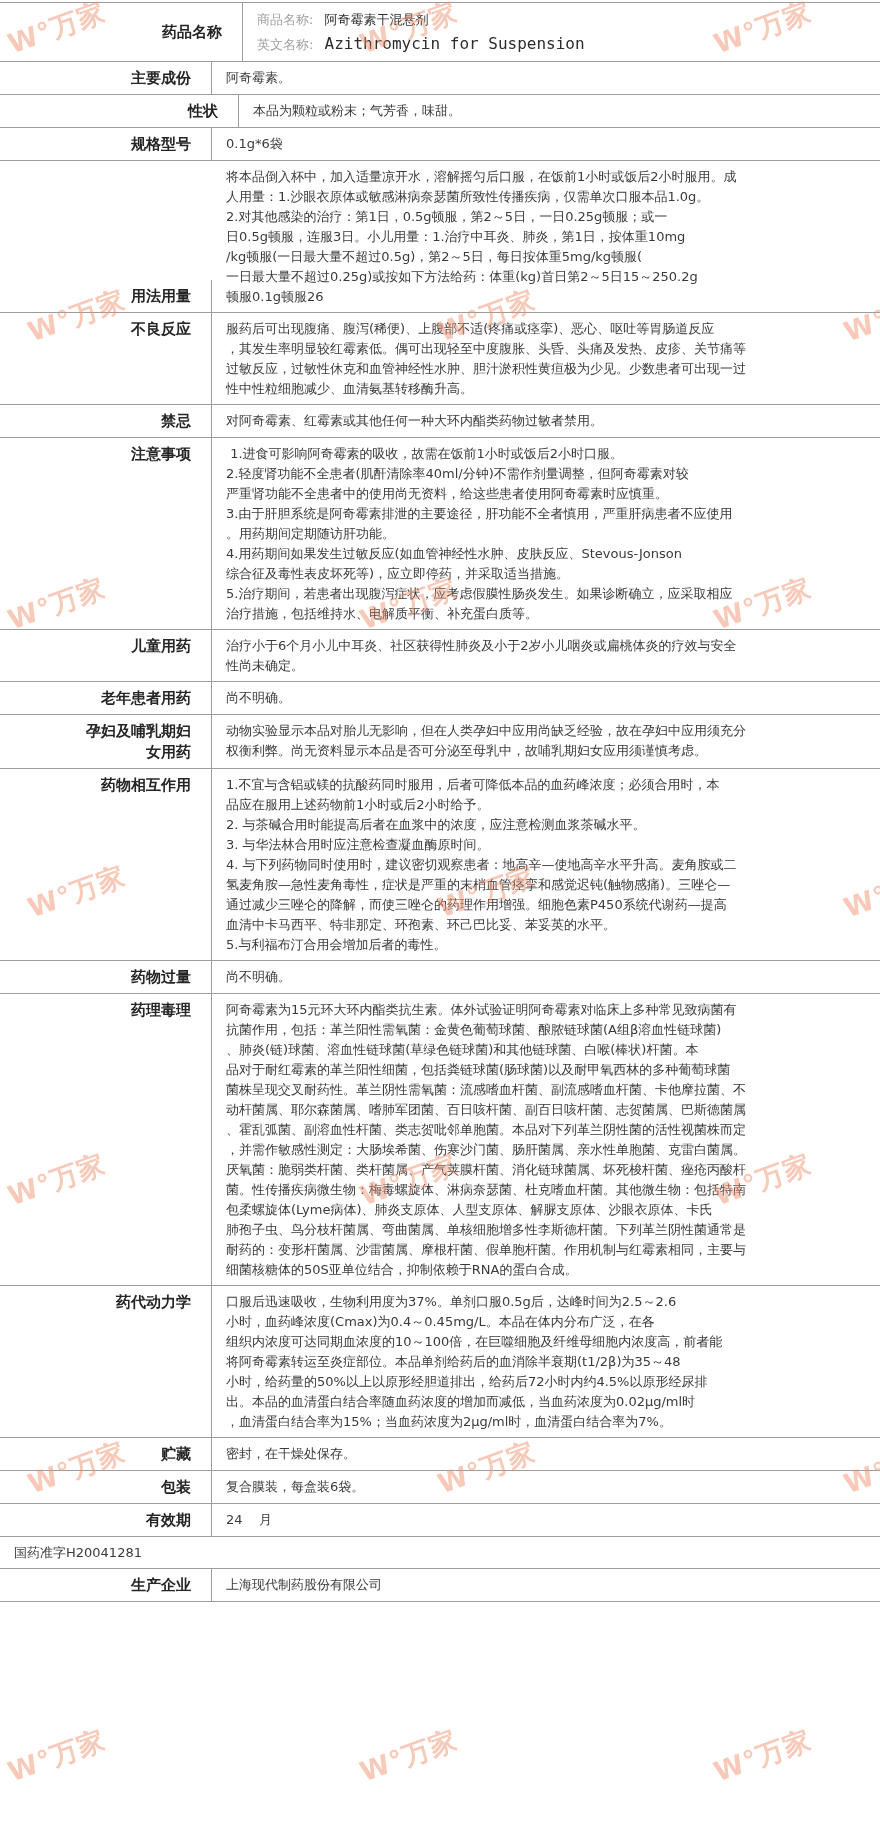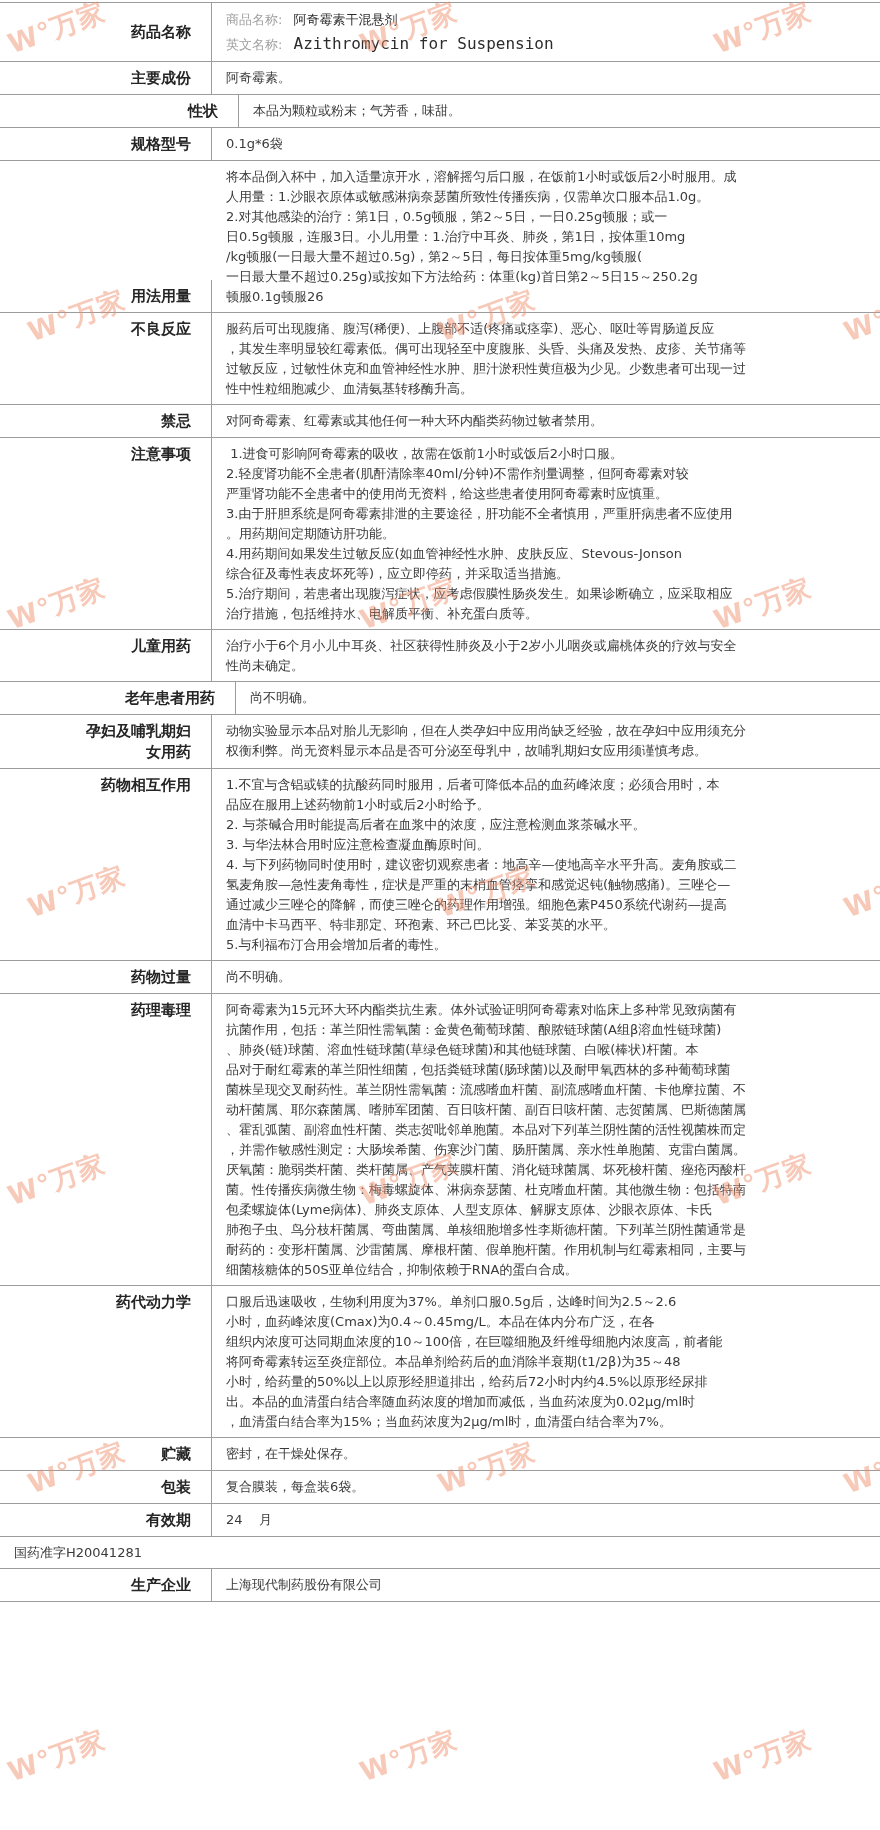--- a/index.html
+++ b/index.html
@@ -31,21 +31,21 @@
     flex:1; box-sizing:border-box;
     padding:6px 30px 5px 14px;
     font-size:13px; line-height:20px;
     color:#3a3a3a;
     white-space:pre-wrap;
     word-break:break-all;
   }
   
   .row-name .cell-label {
     display:flex; align-items:center; justify-content:flex-end;
-    padding-top:0; padding-bottom:0;
+    padding-top:0; padding-bottom:0;margin-left:31px;
   }
   .row-name .cell-content { padding-top:5px; padding-bottom:4px; white-space:normal; }
   .field-line { line-height:24px; font-size:13px; }
   .field-name { color:#9f9f9f; margin-right:7px; }
   .field-value { color:#2c2c2c; }
   .field-value.mono { font-family:"DejaVu Sans Mono","Liberation Mono",monospace; font-size:16px; }
 
   
   .wm-layer { position:absolute; left:0; top:0; width:880px; height:1830px; z-index:3; pointer-events:none; }
   .wm {
@@ -154,21 +154,21 @@
 治疗措施，包括维持水、电解质平衡、补充蛋白质等。</div>
   </div>
 
   <div class="row" style="border-bottom-color: rgb(156, 156, 156);">
     <div class="cell-label" style="border-right-color: rgb(156, 156, 156);">儿童用药</div>
     <div class="cell-content">治疗小于6个月小儿中耳炎、社区获得性肺炎及小于2岁小儿咽炎或扁桃体炎的疗效与安全
 性尚未确定。</div>
   </div>
 
   <div class="row" style="border-bottom-color: rgb(156, 156, 156);">
-    <div class="cell-label" style="border-right-color: rgb(156, 156, 156); margin-left: 24px;">老年患者用药</div>
+    <div class="cell-label" style="border-right-color: rgb(156, 156, 156);">老年患者用药</div>
     <div class="cell-content">尚不明确。</div>
   </div>
 
   <div class="row" style="border-bottom-color: rgb(156, 156, 156);">
     <div class="cell-label" style="border-right-color: rgb(156, 156, 156);">孕妇及哺乳期妇女用药</div>
     <div class="cell-content">动物实验显示本品对胎儿无影响，但在人类孕妇中应用尚缺乏经验，故在孕妇中应用须充分
 权衡利弊。尚无资料显示本品是否可分泌至母乳中，故哺乳期妇女应用须谨慎考虑。</div>
   </div>
 
   <div class="row" style="border-bottom-color: rgb(156, 156, 156);">

